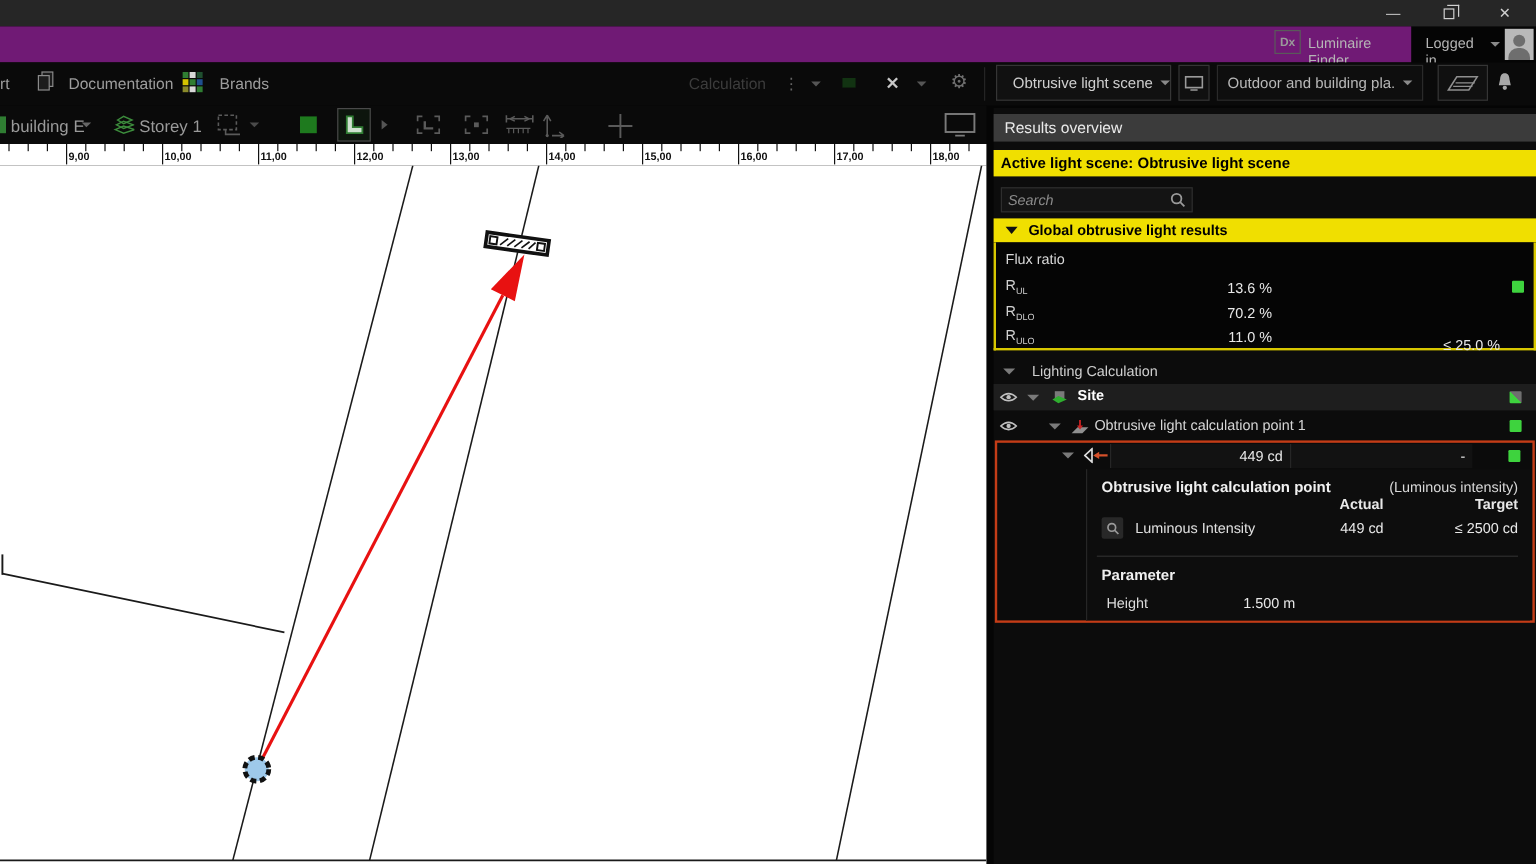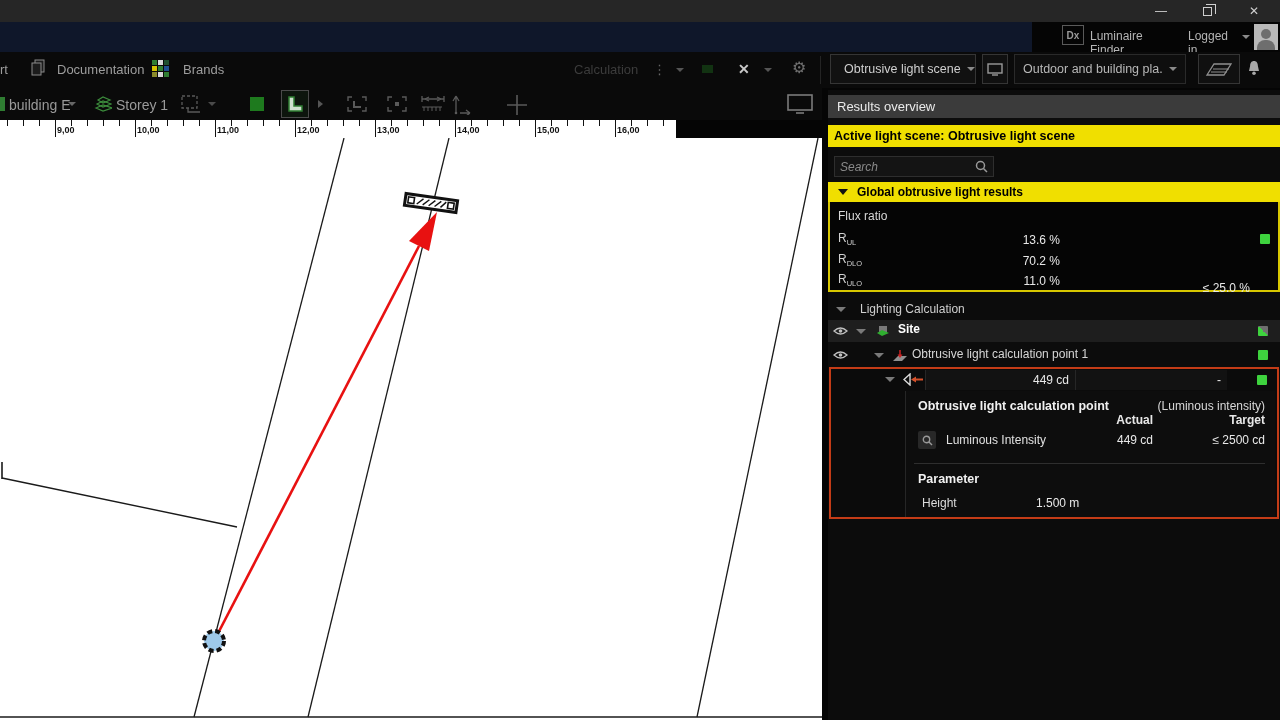--- a/index.html
+++ b/index.html
@@ -10,21 +10,21 @@
 
   
   #titlebar { position:absolute; top:0; left:0; width:1280px; height:22px; background:#262626; }
   .winbtn { position:absolute; top:0; width:46px; height:22px; color:#cfcfcf; font-size:12px;
             display:flex; align-items:center; justify-content:center; }
   .restore-glyph { width:9px; height:9px; border:1px solid #cfcfcf; position:relative; }
   .restore-glyph::after { content:""; position:absolute; left:2px; top:-4px; width:9px; height:9px;
             border:1px solid #cfcfcf; border-left:none; border-bottom:none; }
 
   
-  #acctrow { position:absolute; top:22px; left:0; width:1032px; height:30px; background:#0f172a; }
+  #acctrow { position:absolute; top:22px; left:0; width:1176px; height:30px; background:#701a75; }
   .dx-box { position:absolute; left:1062px; top:3px; width:22px; height:20px; border:1px solid #5a5a5a;
             color:#9a9a9a; font-size:10px; font-weight:bold; display:flex; align-items:center; justify-content:center; }
   .acct-label { position:absolute; top:7px; color:#b5b5b5; font-size:12px; }
   .caret-down { width:0; height:0; border-left:4px solid transparent; border-right:4px solid transparent;
             border-top:4px solid #8a8a8a; display:inline-block; }
   #avatar { position:absolute; left:1254px; top:2px; width:24px; height:26px; background:#b9b9b9; overflow:hidden; }
   #avatar .head { position:absolute; left:7px; top:5px; width:10px; height:10px; border-radius:50%; background:#6e6e6e; }
   #avatar .body { position:absolute; left:3px; top:16px; width:18px; height:12px; border-radius:8px 8px 0 0; background:#6e6e6e; }
 
   
@@ -42,21 +42,21 @@
   .docsel-btn span.lbl { color:#b8b8b8; font-size:12.5px; white-space:nowrap; overflow:hidden; flex:1; }
   .vsep { position:absolute; top:4px; width:1px; height:28px; background:#242424; }
 
   
   #toolbar2 { position:absolute; top:88px; left:0; width:822px; height:32px; background:#0a0a0a; }
   .tb2-label { position:absolute; top:9px; color:#9a9a9a; font-size:14px; }
   .sel-tool { position:absolute; top:2px; width:28px; height:28px; border:1px solid #4a4a4a; background:#0d150d;
             display:flex; align-items:center; justify-content:center; }
 
   
-  #ruler { position:absolute; top:120px; left:0; width:676px; height:18px; background:#fff; overflow:hidden; }
+  #ruler { position:absolute; top:120px; left:0; width:822px; height:18px; background:#fff; overflow:hidden; }
   #ruler .tick { position:absolute; top:0; width:1px; background:#111; }
   #ruler .tick.minor { height:6px; }
   #ruler .tick.major { height:17px; }
   #ruler .rlabel { position:absolute; top:5px; font-size:9px; font-weight:bold; color:#111; }
   #canvas { position:absolute; top:138px; left:0; width:822px; height:582px; background:#fff; }
 
   
   #panel { position:absolute; left:828px; top:90px; width:452px; height:630px; background:#0c0c0c; }
   #panel-header { position:absolute; top:5px; left:0; width:452px; height:23px; background:#3b3b3b;
             color:#eaeaea; font-size:13px; display:flex; align-items:center; padding-left:9px; }

